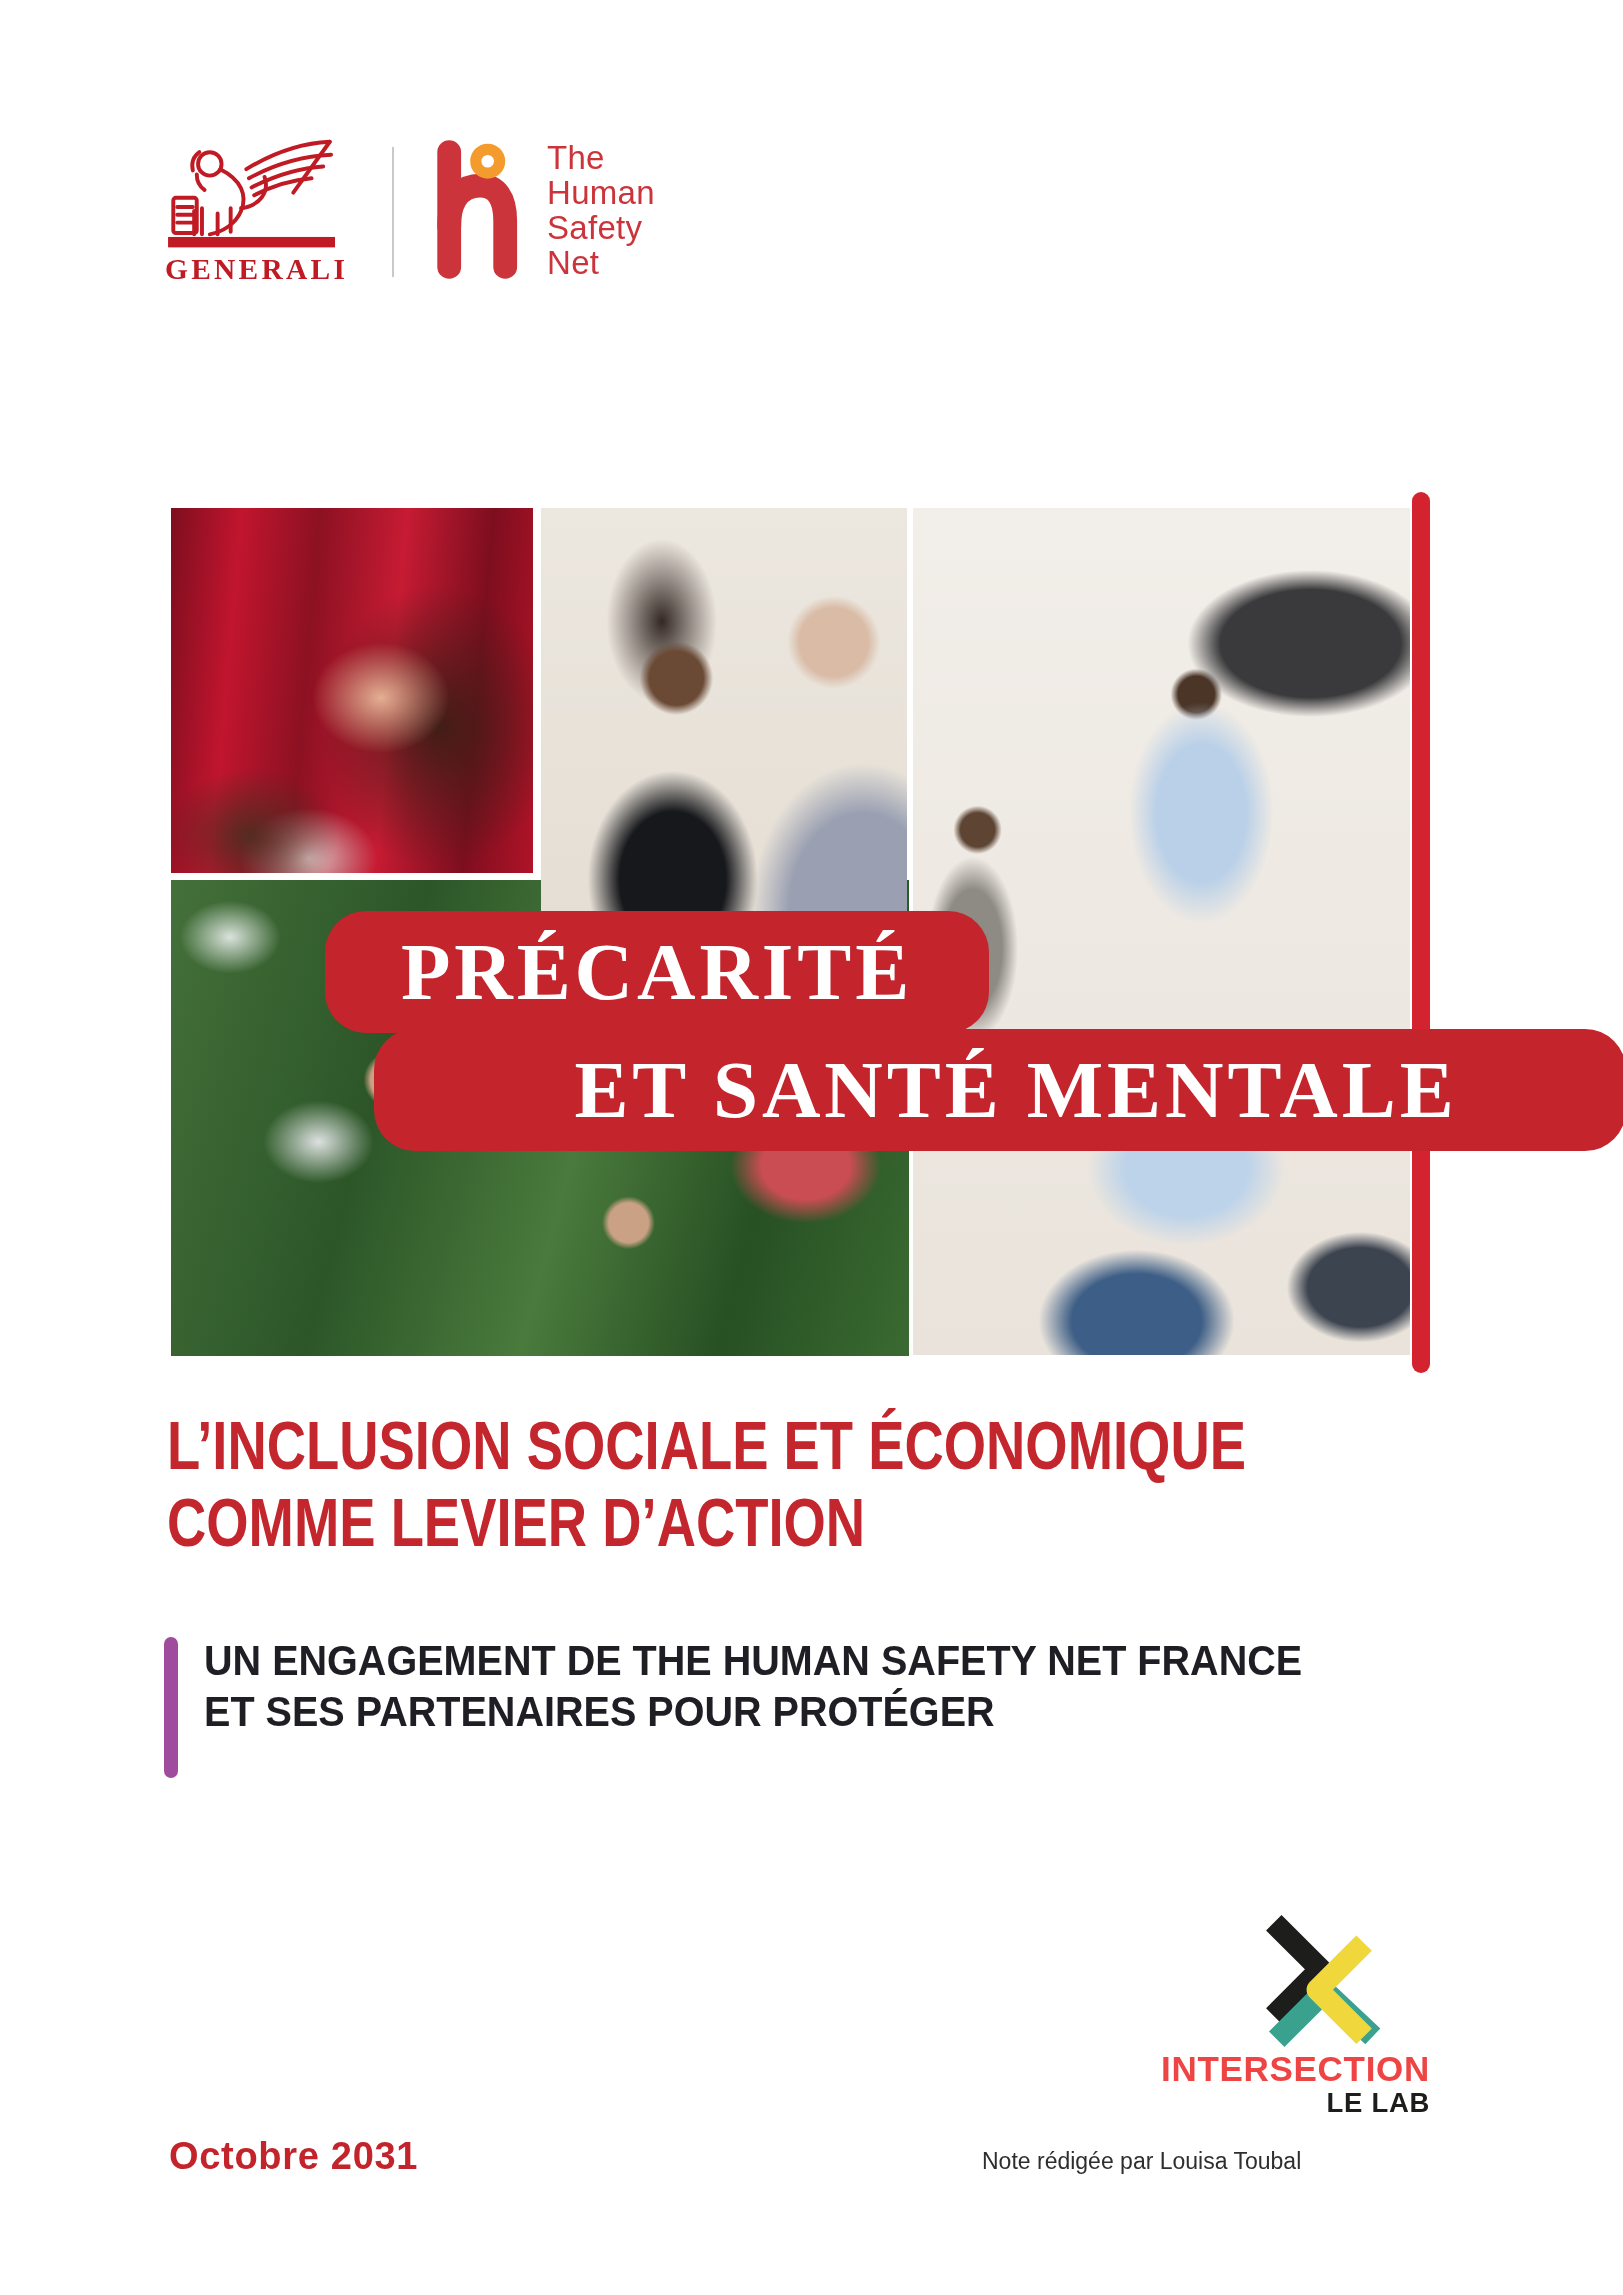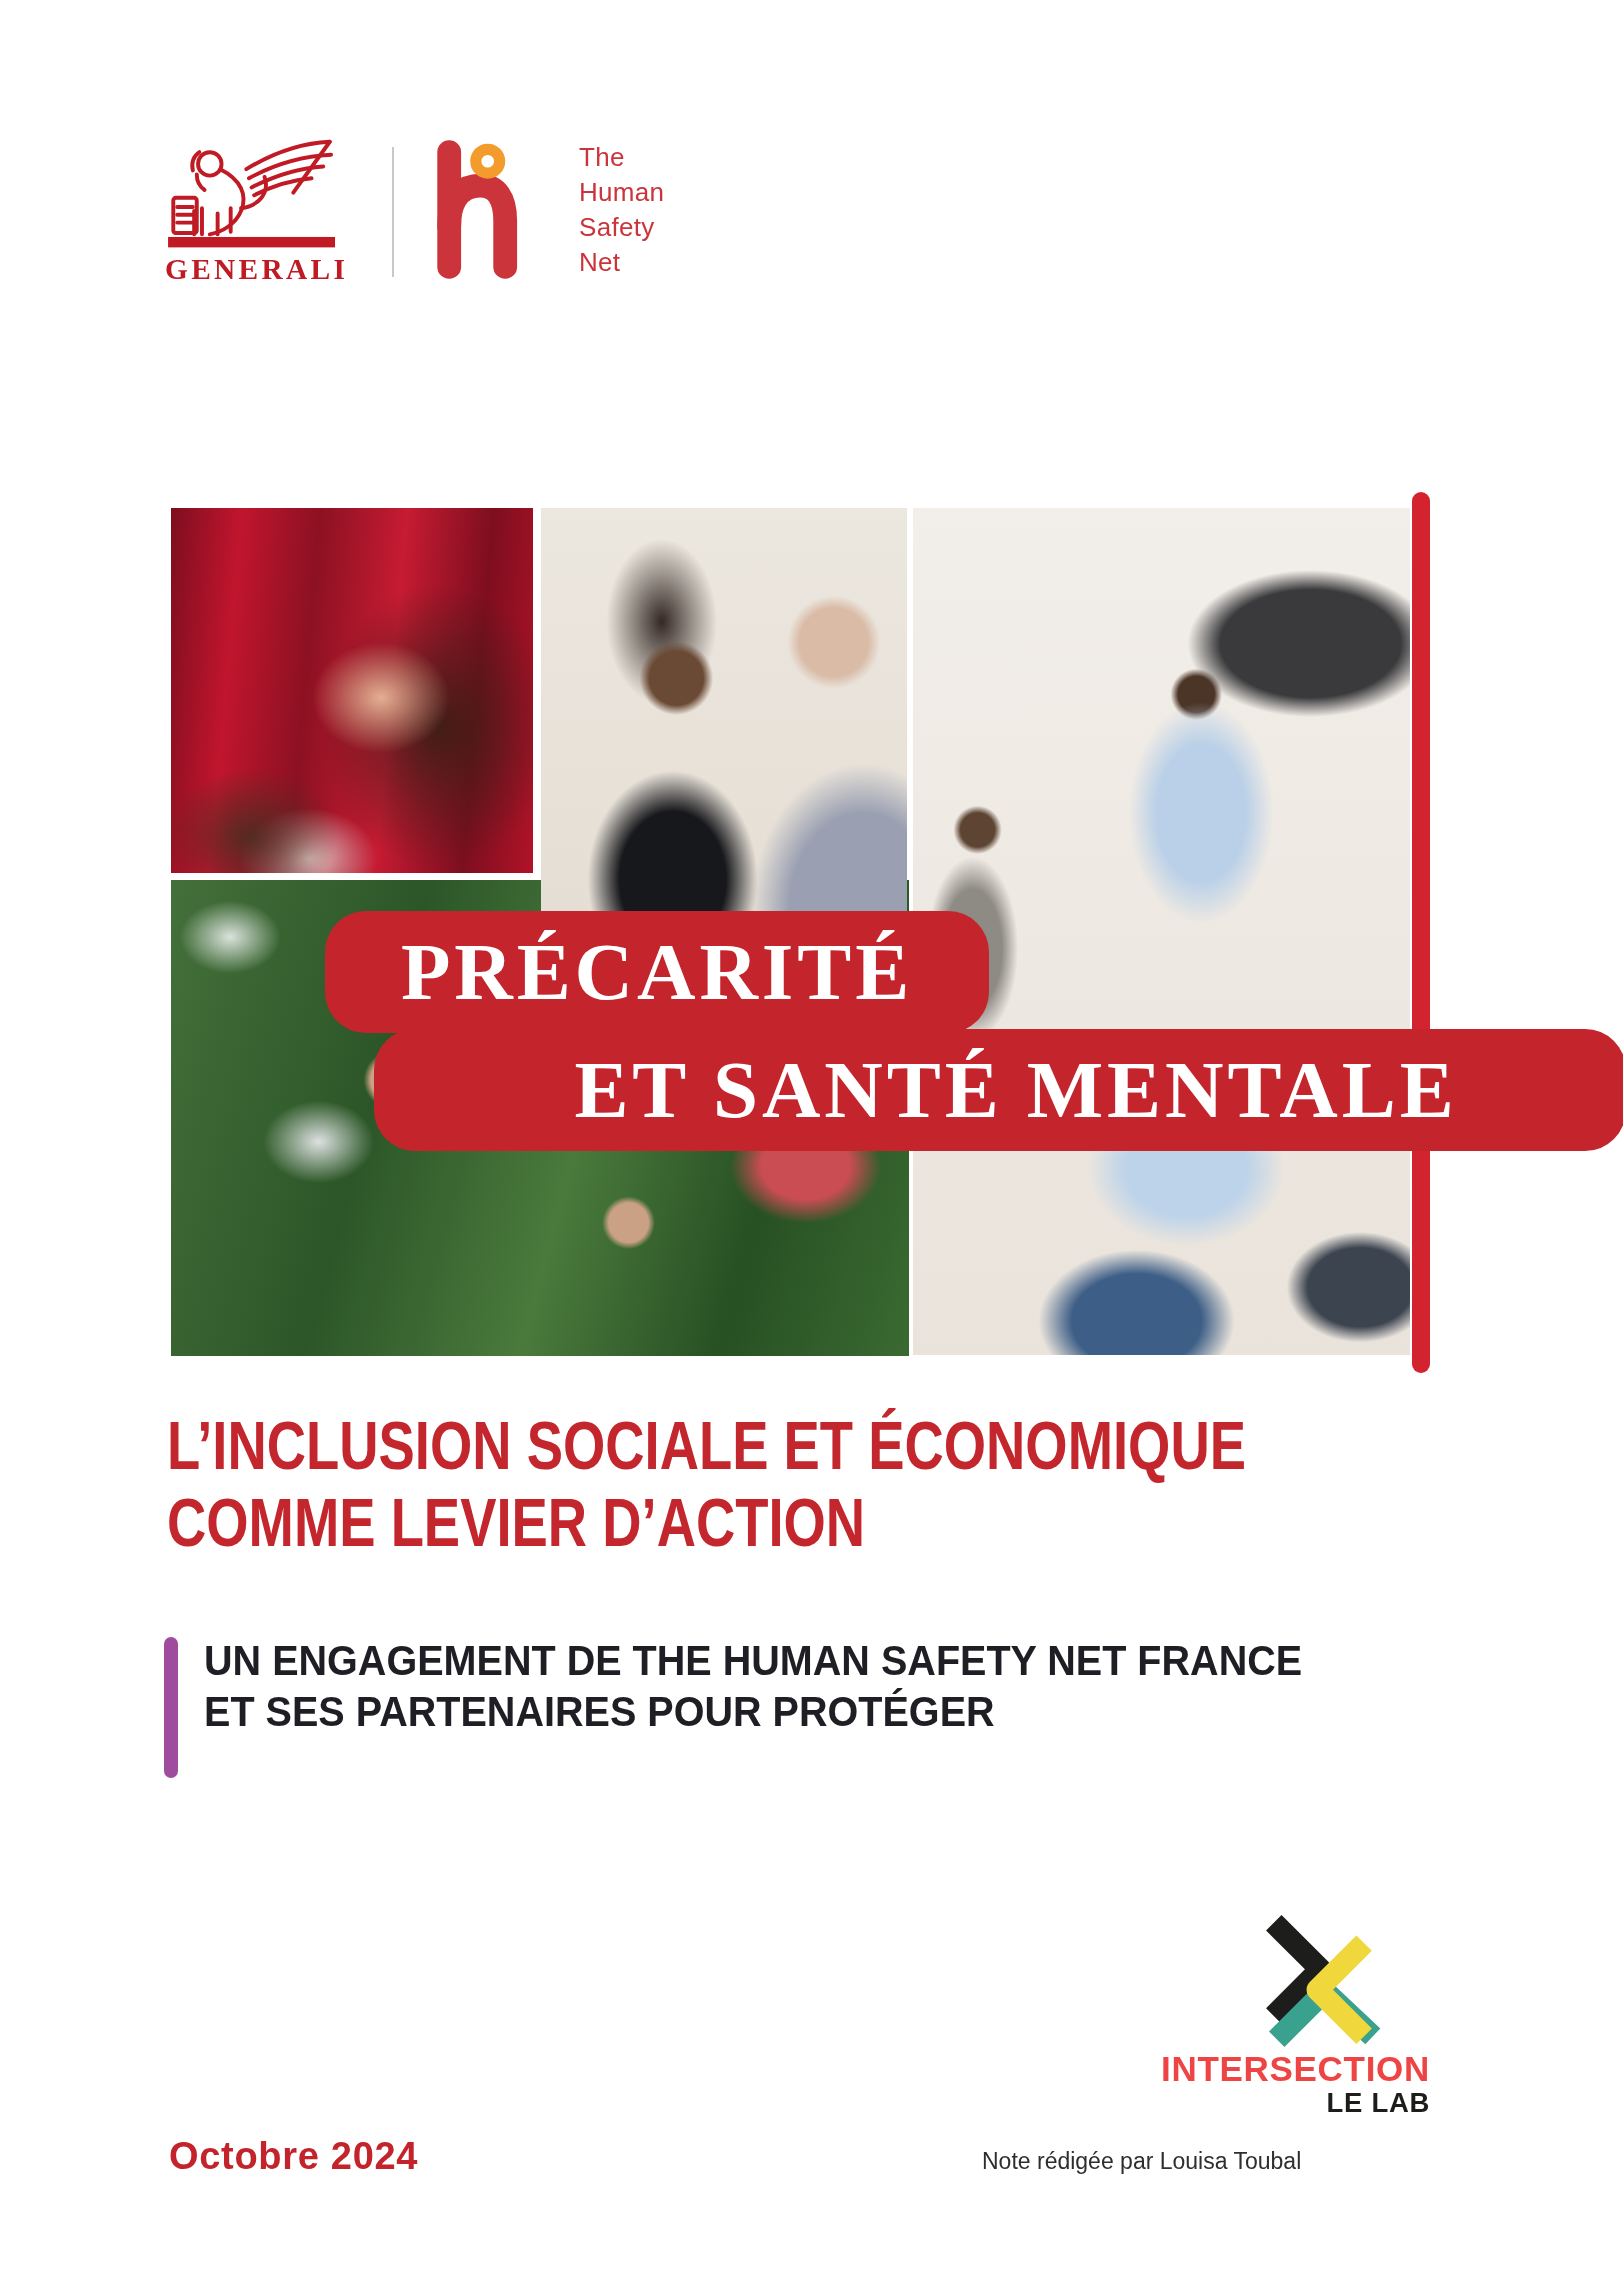--- a/index.html
+++ b/index.html
@@ -13,21 +13,21 @@
   .abs{position:absolute;}
 
   
   .generali-word{
     left:165px;top:253px;
     font-family:"Liberation Serif", serif;
     font-weight:bold;font-size:29.4px;letter-spacing:3.3px;
     color:#C01B24;
   }
   .logo-divider{left:392px;top:147px;width:2px;height:130px;background:#C9C9C9;}
-  .thsn-text{left:547px;top:140px;line-height:35px;font-size:26px;color:#CB343A;letter-spacing:0.3px;margin-left:32px;}
+  .thsn-text{left:547px;top:140px;line-height:35px;font-size:33px;color:#CB343A;letter-spacing:0.3px;}
 
   
   .photo{background-size:cover;}
   .photo-a{ 
     left:171px;top:508px;width:362px;height:365px;z-index:2;
     background:
       radial-gradient(ellipse 98px 79px at 58% 52%, rgba(233,183,152,.95), rgba(233,183,152,0) 70%),
       radial-gradient(ellipse 170px 203px at 74% 60%, rgba(58,30,22,.92), rgba(58,30,22,0) 70%),
       radial-gradient(ellipse 124px 98px at 22% 90%, rgba(74,46,32,.9), rgba(74,46,32,0) 70%),
       radial-gradient(ellipse 98px 72px at 38% 96%, rgba(240,230,225,.85), rgba(240,230,225,0) 70%),
@@ -157,21 +157,21 @@
     <div><span class="cond">L’INCLUSION SOCIALE ET ÉCONOMIQUE</span></div>
     <div><span class="cond">COMME LEVIER D’ACTION</span></div>
   </div>
 
   <div class="abs subtitle-bar"></div>
   <div class="abs subtitle">
     <div><span class="cond">UN ENGAGEMENT DE THE HUMAN SAFETY NET FRANCE</span></div>
     <div><span class="cond">ET SES PARTENAIRES POUR PROTÉGER</span></div>
   </div>
 
-  <div class="abs date">Octobre 2024</div>
+  <div class="abs date">Octobre 2031</div>
 
   <svg class="abs" style="left:1242px;top:1914px;width:151px;height:134px;" viewBox="0 0 100 92">
     <g fill="none" stroke-linejoin="round" stroke-linecap="butt">
       <path d="M20,6 L52,38 L20,70" stroke="#1D1D1B" stroke-width="15"></path>
       <path d="M22,86 L55,53 L88,84" stroke="#3BA18F" stroke-width="15"></path>
       <path d="M82,20 L50,52 L82,84" stroke="#F0D73B" stroke-width="15"></path>
     </g>
   </svg>
   <div class="abs ix-word">INTERSECTION</div>
   <div class="abs ix-sub">LE LAB</div>

